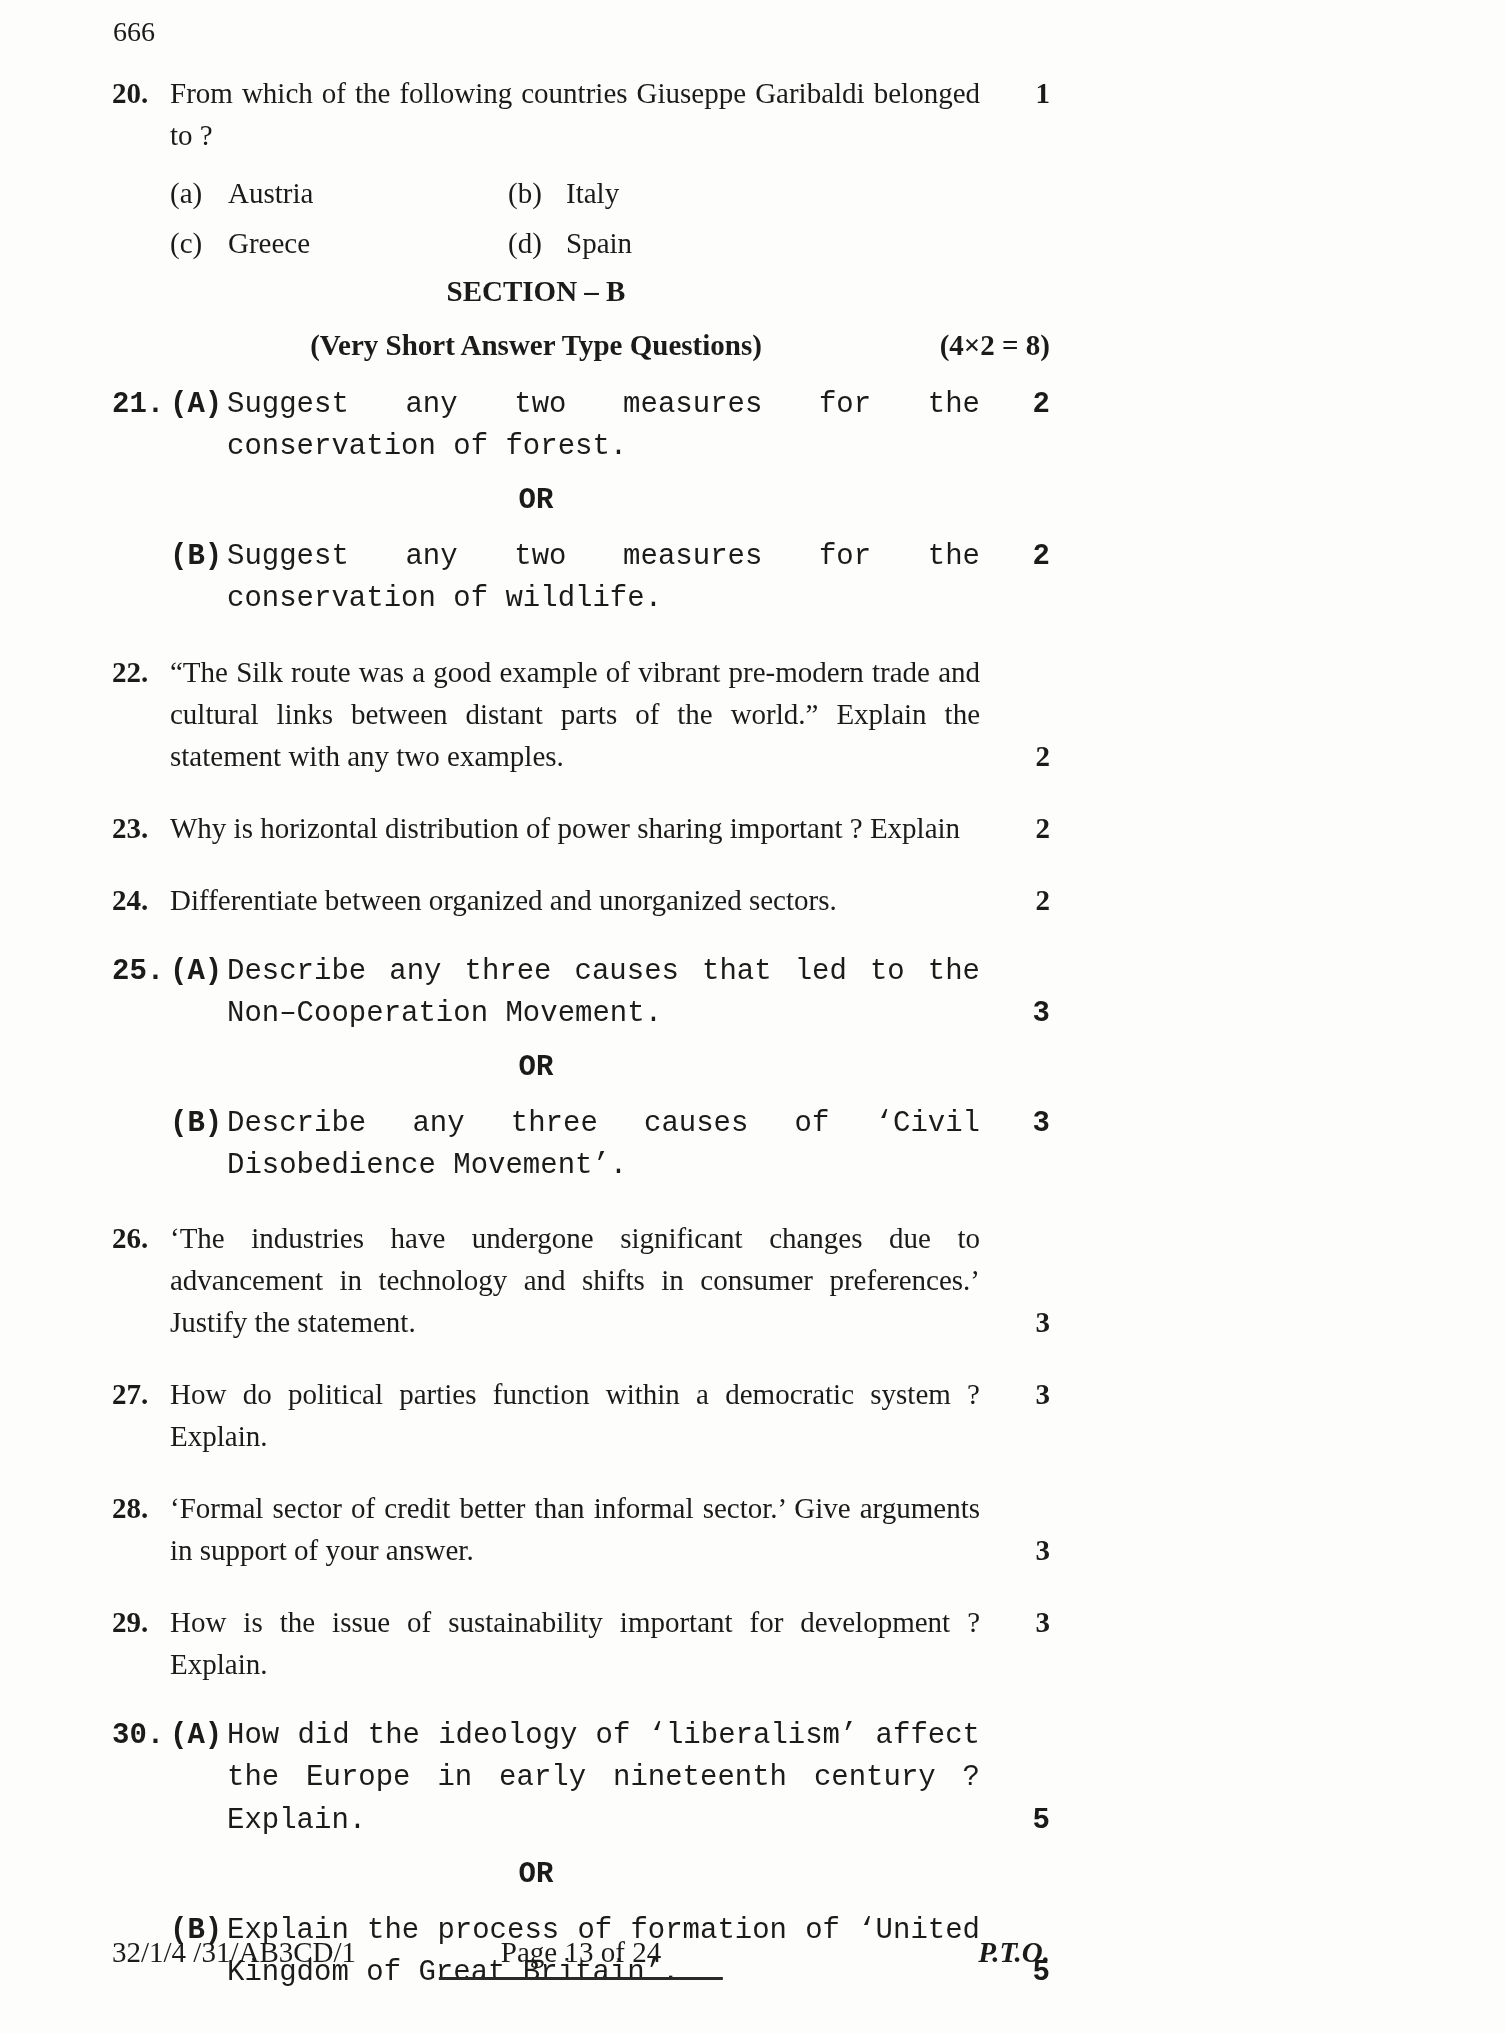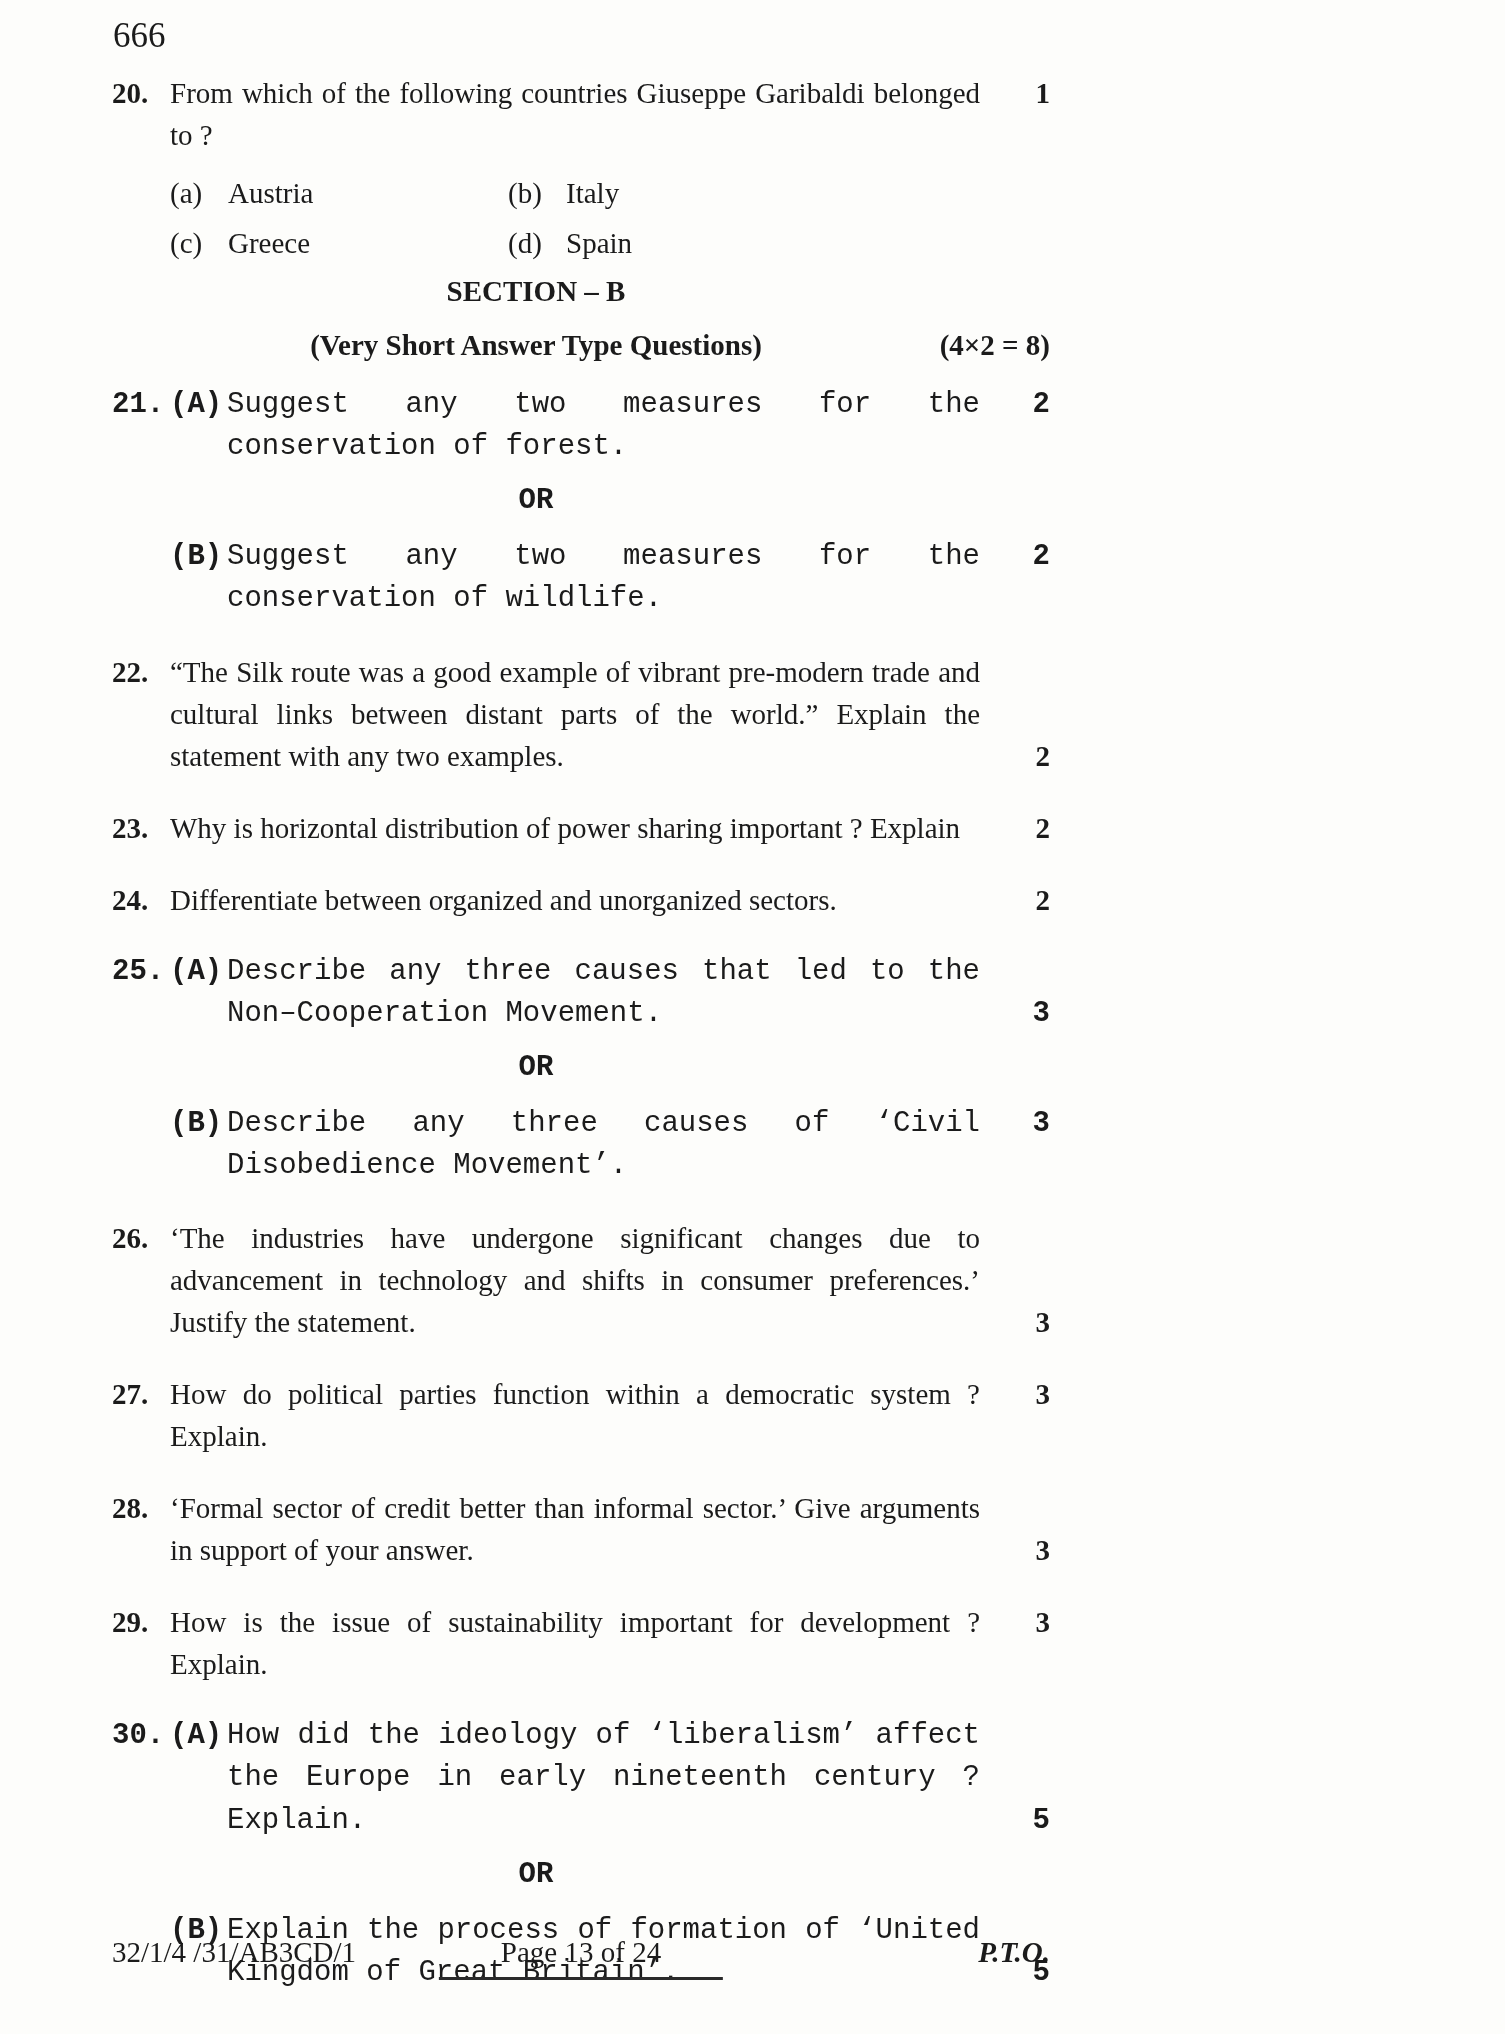--- a/index.html
+++ b/index.html
@@ -14,21 +14,21 @@
     height: 2034px;
     background: #fdfdfb;
     color: #1b1b1b;
     font-size: 29px;
     overflow: hidden;
   }
   .doc-code {
     position: absolute;
     top: 16px;
     left: 113px;
-    font-size: 35px;
+    font-size: 28px;
   }
   .content {
     position: absolute;
     top: 72px;
     left: 112px;
     width: 938px;
   }
   .q {
     display: flex;
     margin-bottom: 30px;

